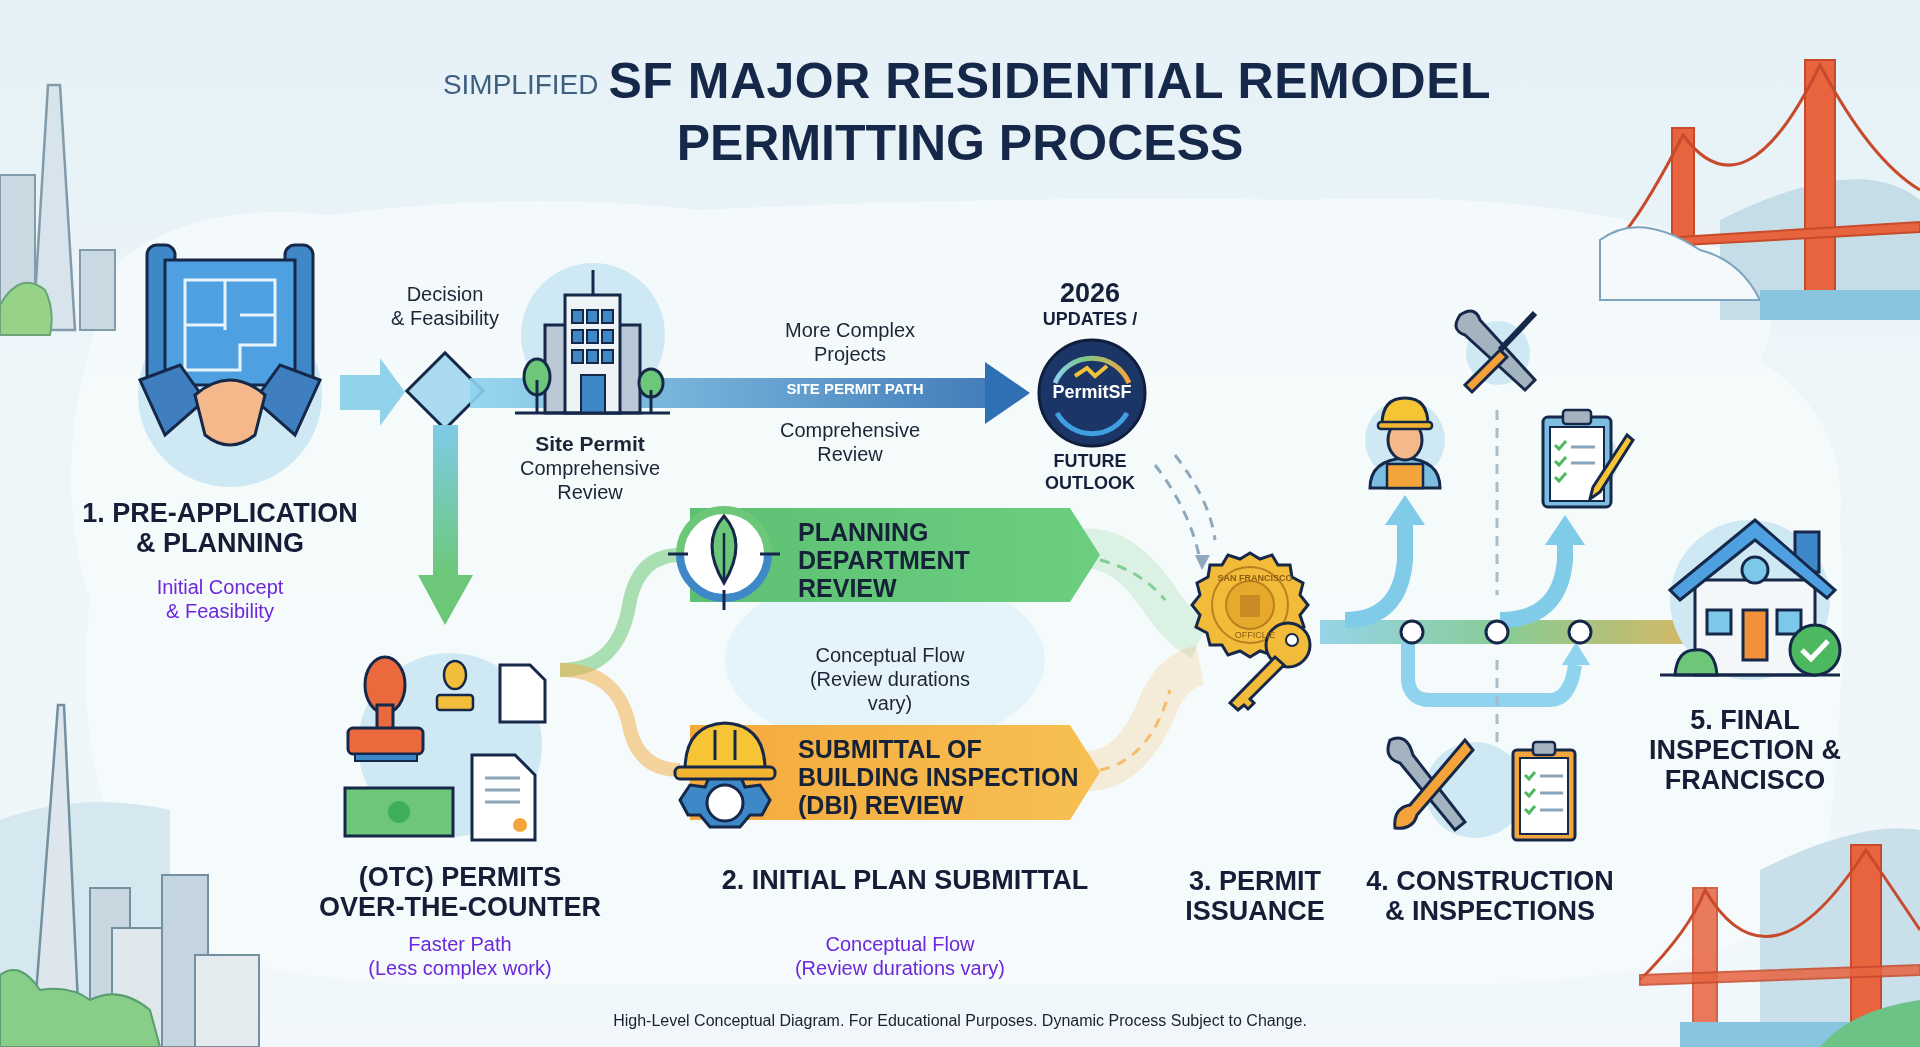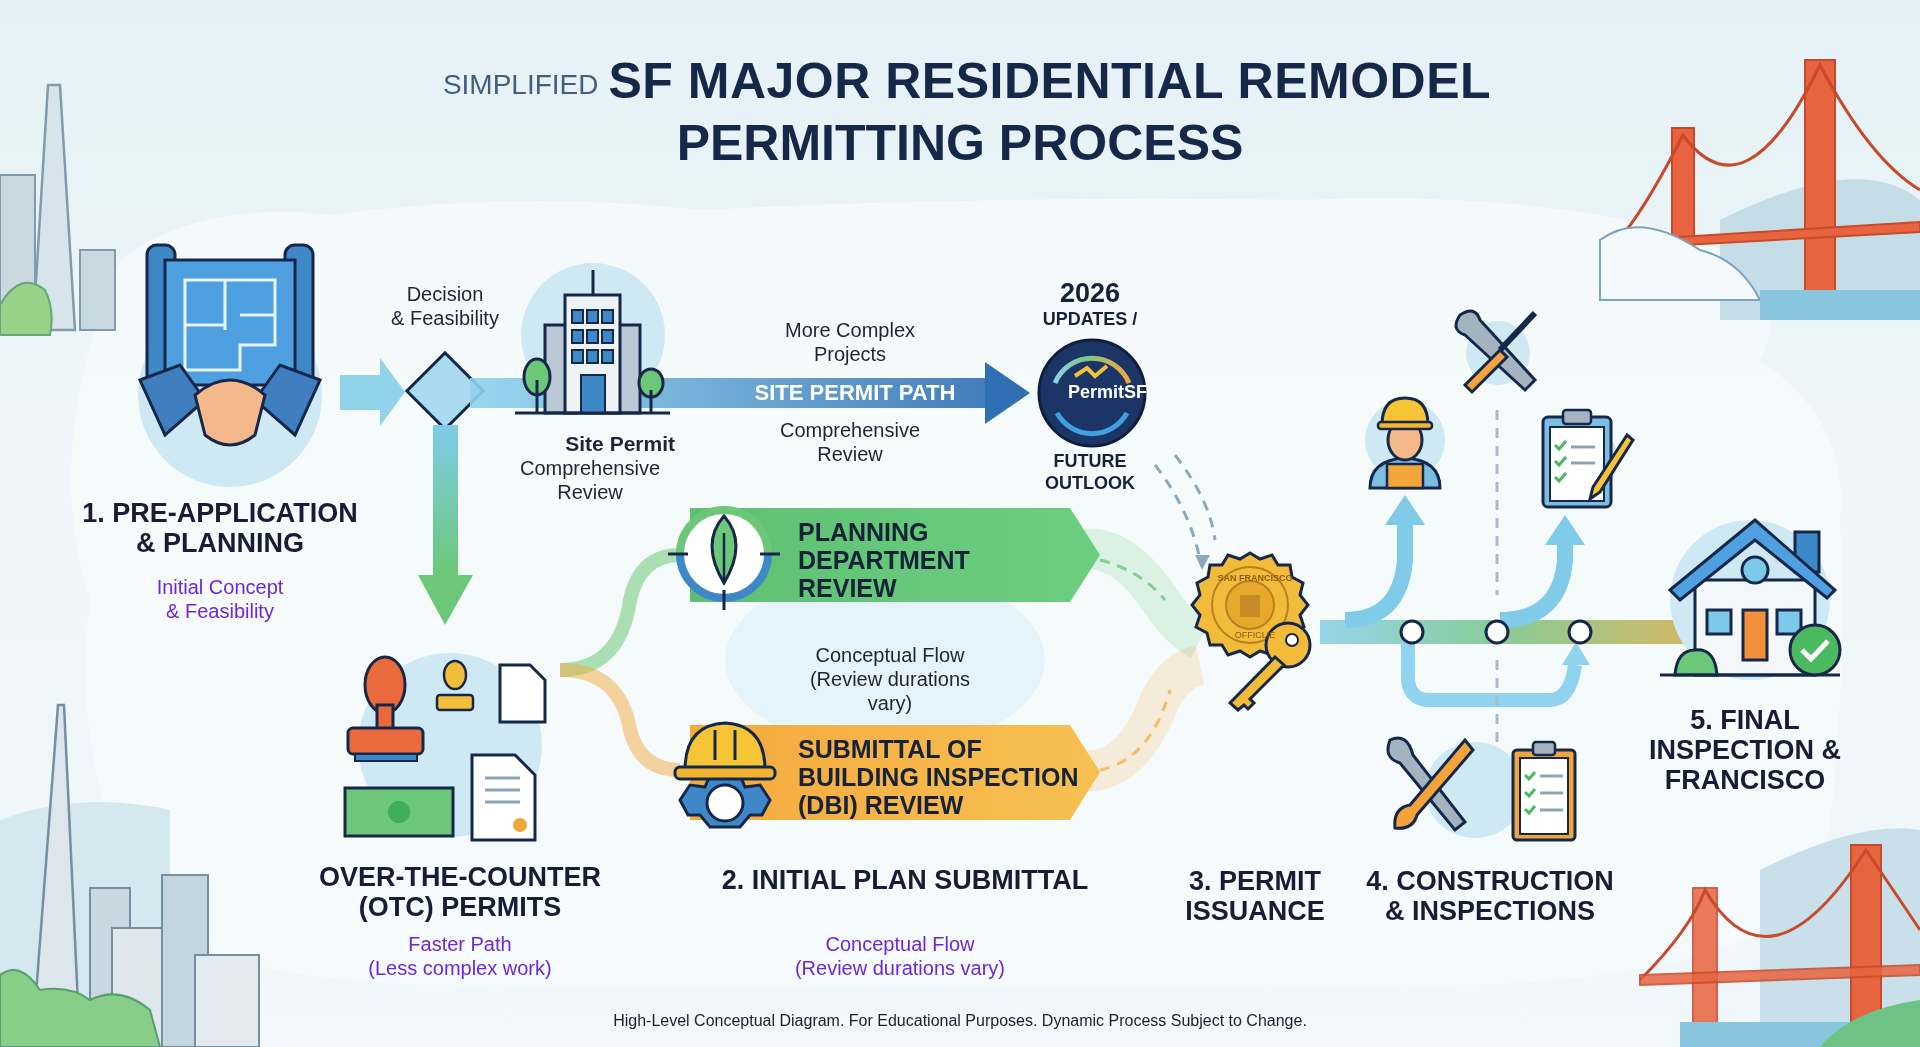--- a/index.html
+++ b/index.html
@@ -10,21 +10,21 @@
     color:#15213a;
   }
   .abs { position:absolute; }
   .title-wrap { left:0; width:1920px; top:52px; text-align:center; }
   .title-line1 { font-size:50px; font-weight:800; letter-spacing:0.5px; color:#16284a; line-height:58px; }
   .title-small { font-size:28px; font-weight:400; color:#3f5f7f; letter-spacing:0; margin-right:10px; vertical-align:4px;margin-left:14px; }
   .title-line2 { font-size:50px; font-weight:800; color:#16284a; line-height:58px; }
   .step-title { font-weight:800; font-size:27px; line-height:30px; color:#151e36; text-align:center; }
   .sub { font-size:20px; line-height:24px; color:#6d28d9; text-align:center; }
   .lbl { font-size:20px; line-height:24px; color:#1d2536; text-align:center; }
-  .bold-lbl { font-weight:700; font-size:21px; color:#1d2536; text-align:right; }
+  .bold-lbl { font-weight:700; font-size:21px; color:#1d2536; text-align:center; }
   .band-text { font-weight:800; font-size:25px; line-height:28px; color:#152238; }
   .footer { left:0; width:1920px; top:1012px; text-align:center; font-size:16px; color:#1b2030; }
   svg { overflow:visible; }
 </style>
 </head>
 <body>
 
 <svg class="abs" style="left:0;top:0" width="1920" height="1047">
 
   <path d="M120 260 Q200 200 330 215 Q520 190 700 210 Q1000 195 1300 200 Q1550 190 1700 240 Q1800 280 1760 360 Q1850 420 1840 520 Q1850 700 1820 900 Q1700 990 1400 985 L500 985 Q200 990 140 900 Q70 760 90 600 Q40 450 120 260 Z" fill="#f6fafc" opacity="0.85"></path>
@@ -188,37 +188,37 @@
 </svg>
 <div class="abs" style="left:505px;top:432px;width:170px;text-align:center;">
   <div class="bold-lbl">Site Permit</div>
   <div class="lbl">Comprehensive</div>
   <div class="lbl">Review</div>
 </div>
 <div class="abs lbl" style="left:760px;top:318px;width:180px;">
   <div>More Complex</div>
   <div>Projects</div>
 </div>
-<div class="abs" style="left:740px;top:380px;width:230px;text-align:center;color:#fff;font-weight:800;font-size:22px;">SITE PERMIT PATH</div>
+<div class="abs" style="left:740px;top:380px;width:230px;text-align:center;color:#fff;font-weight:800;font-size:15px;">SITE PERMIT PATH</div>
 <div class="abs lbl" style="left:760px;top:418px;width:180px;">
   <div>Comprehensive</div>
   <div>Review</div>
 </div>
 
 <div class="abs" style="left:1020px;top:278px;width:140px;text-align:center;">
   <div style="font-weight:800;font-size:27px;line-height:30px;">2026</div>
   <div style="font-weight:800;font-size:18px;line-height:22px;">UPDATES /</div>
 </div>
 <svg class="abs" style="left:1037px;top:338px" width="110" height="110">
   <circle cx="55" cy="55" r="53" fill="#1a3566" stroke="#0f1e3d" stroke-width="3"></circle>
   <path d="M18 45 A40 40 0 0 1 92 45" fill="none" stroke="url(#gMain)" stroke-width="5"></path>
   <path d="M20 75 A40 40 0 0 0 90 75" fill="none" stroke="#3f9fe0" stroke-width="5"></path>
   <path d="M38 38 L50 30 L58 38 L70 28" fill="none" stroke="#f2c33a" stroke-width="4"></path>
 </svg>
-<div class="abs" style="left:1037px;top:382px;width:110px;text-align:right;color:#fff;font-weight:800;font-size:18px;">PermitSF</div>
+<div class="abs" style="left:1037px;top:382px;width:110px;text-align:center;color:#fff;font-weight:800;font-size:18px;">PermitSF</div>
 <div class="abs" style="left:1020px;top:450px;width:140px;text-align:center;font-weight:800;font-size:18px;line-height:22px;">
   <div>FUTURE</div>
   <div>OUTLOOK</div>
 </div>
 
 <svg class="abs" style="left:0;top:0" width="1920" height="1047">
   <ellipse cx="885" cy="660" rx="160" ry="90" fill="#e3f2fa" opacity="0.9"></ellipse>
   <path d="M690 508 L1070 508 L1100 555 L1070 602 L690 602 Z" fill="url(#gGreen)"></path>
   <path d="M690 725 L1070 725 L1100 772 L1070 820 L690 820 Z" fill="url(#gOrange)"></path>
 </svg>
@@ -266,22 +266,22 @@
   <path d="M160 15 L190 15 L205 30 L205 72 L160 72 Z" fill="#fff" stroke="#16284a" stroke-width="3"></path>
   <rect x="5" y="138" width="108" height="48" fill="#6cc878" stroke="#16284a" stroke-width="3"></rect>
   <circle cx="59" cy="162" r="11" fill="#3fae5c"></circle>
   <path d="M132 105 L175 105 L195 125 L195 190 L132 190 Z" fill="#fff" stroke="#16284a" stroke-width="3"></path>
   <circle cx="180" cy="175" r="7" fill="#f2a53a"></circle>
   <line x1="145" y1="128" x2="180" y2="128" stroke="#8aa4b8" stroke-width="3"></line>
   <line x1="145" y1="140" x2="180" y2="140" stroke="#8aa4b8" stroke-width="3"></line>
   <line x1="145" y1="152" x2="180" y2="152" stroke="#8aa4b8" stroke-width="3"></line>
 </svg>
 <div class="abs step-title" style="left:300px;top:862px;width:320px;">
+  <div>(OTC) PERMITS</div>
   <div>OVER-THE-COUNTER</div>
-  <div>(OTC) PERMITS</div>
 </div>
 <div class="abs sub" style="left:330px;top:932px;width:260px;">
   <div>Faster Path</div>
   <div>(Less complex work)</div>
 </div>
 
 <div class="abs step-title" style="left:680px;top:865px;width:450px;">2. INITIAL PLAN SUBMITTAL</div>
 <div class="abs sub" style="left:780px;top:932px;width:240px;">
   <div>Conceptual Flow</div>
   <div>(Review durations vary)</div>

